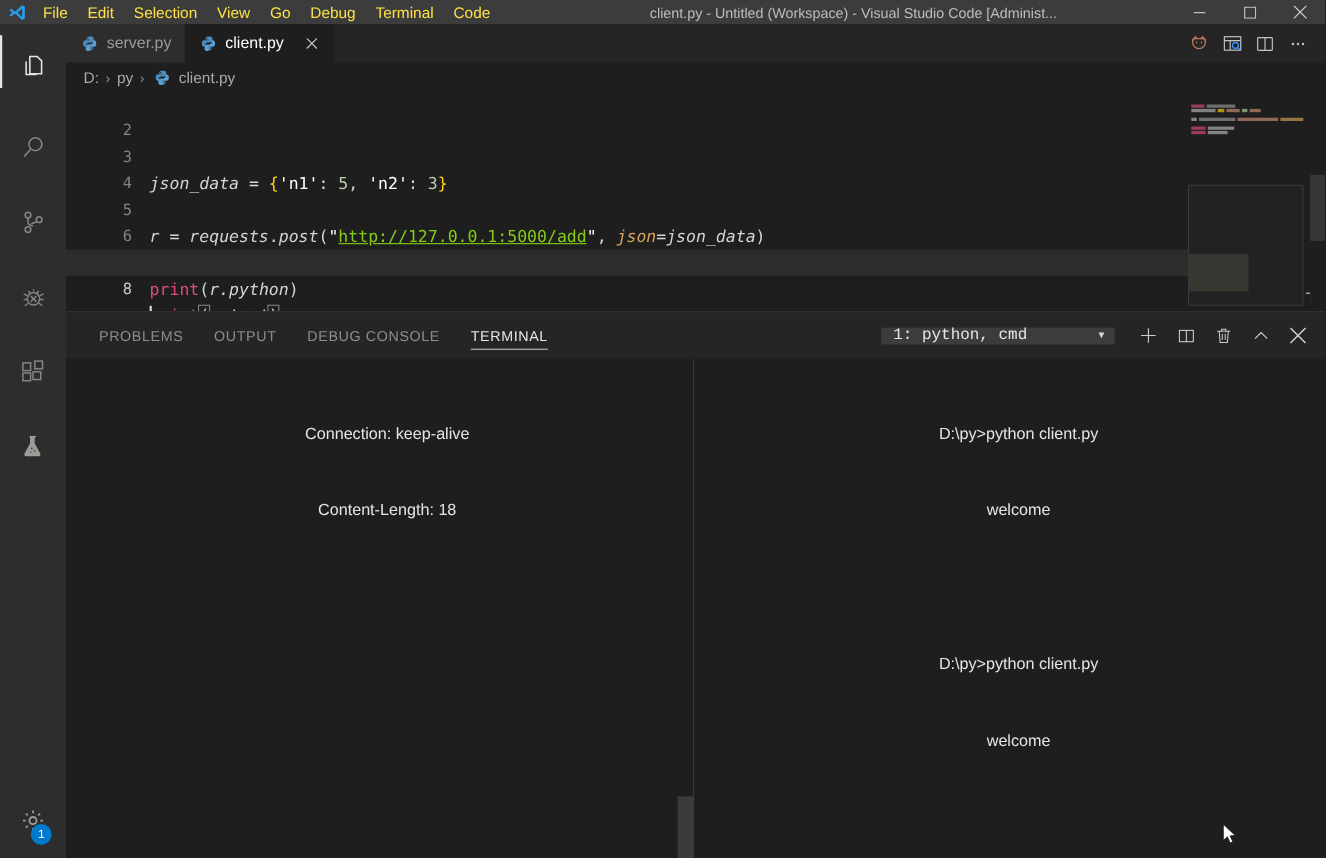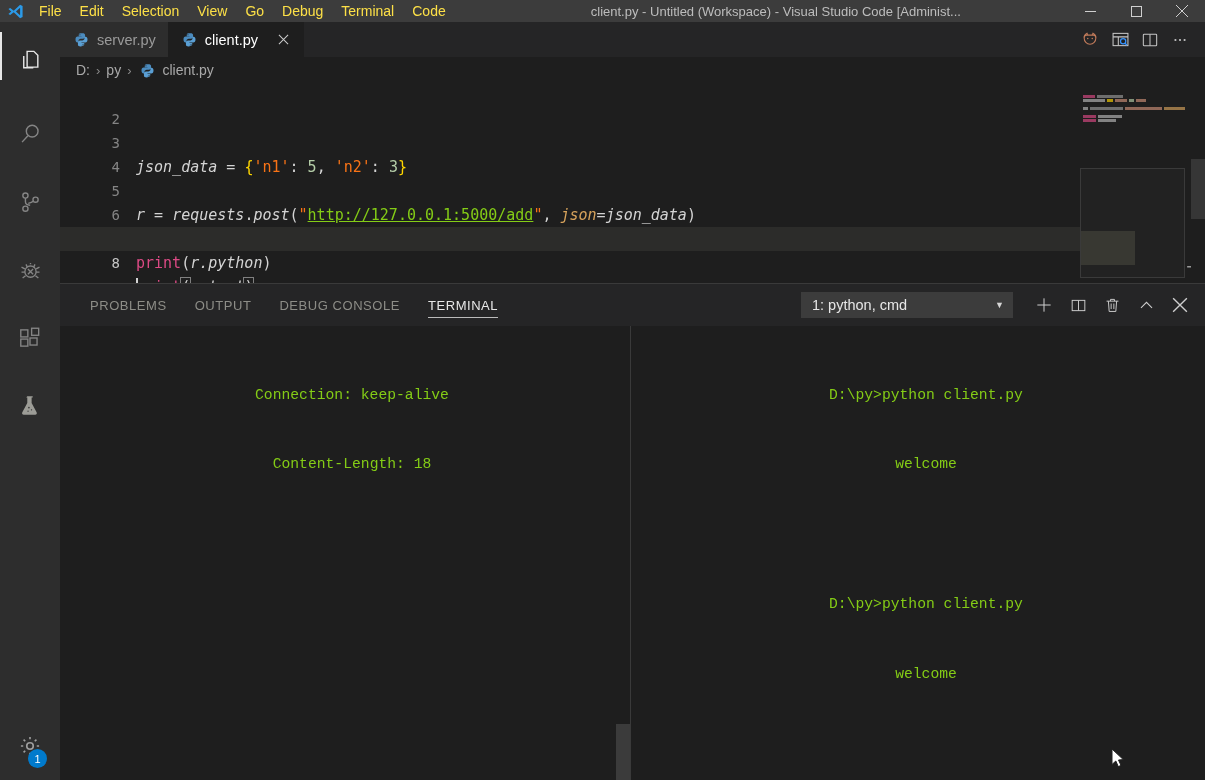--- a/index.html
+++ b/index.html
@@ -89,21 +89,21 @@
   .cl .ln{
     position:absolute;left:0;width:60px;text-align:right;color:#858585;font-size:14px;
   }
   .cl .src{position:absolute;left:76px;}
   .cl.current{background:#2c2c2a;}
   .cl.current .ln{color:#c6c6c6;}
   #cur-line-ext{
     position:absolute;left:0;top:144px;width:1038px;height:24px;background:#2c2c2a;
   }
   .k-pink{color:#dd4a85;text-align:center;}
-  .k-str{color:#f97316;}
+  .k-str{color:#ffffff;}
   .k-num{color:#b5cea8;}
   .k-var{color:#d4d4d4;font-style:italic;}
   .k-param{color:#d7a35c;font-style:italic;}
   .k-link{color:#84cc16;text-decoration:underline;}
   .k-punc{color:#d4d4d4;}
   .k-brack{color:#ffd700;}
   #caret{
     position:absolute;left:0;top:0;width:1.5px;height:19px;background:#d4d4d4;
   }
   .brack-match{outline:1px solid #808080;}
@@ -145,34 +145,34 @@
     font-size:13px;letter-spacing:.55px;color:#8d8d87;white-space:nowrap;
   }
   .ptab.active{color:#e7e7e7;}
   .ptab.active:after{
     content:"";position:absolute;left:14px;right:14px;bottom:8px;height:1px;background:#bbbbbb;
   }
   #panel-actions{
     margin-left:auto;display:flex;align-items:center;gap:0;padding-right:8px;height:42px;
   }
   #term-select{
-    height:26px;min-width:212px;background:#3c3c3c;border:1px solid #3c3c3c;color:#e7e7e7;
-    font-size:14.5px;display:flex;align-items:center;padding:0 8px 0 10px;margin-right:14px;
+    height:15px;min-width:212px;background:#3c3c3c;border:1px solid #3c3c3c;color:#e7e7e7;
+    font-size:14.5px;display:flex;align-items:center;padding:0 8px 0 10px;margin-right:14px;font-family:Liberation Mono, monospace;
   }
   #term-select .caret{margin-left:auto;font-size:9px;color:#d6d6d6;padding-left:14px;}
   .pact{width:34px;height:42px;display:flex;align-items:center;justify-content:center;color:#cfcfcf;}
 
   
   #term-wrap{
     position:absolute;left:0;top:43px;width:1145px;height:454px;display:flex;
   }
   .term{
     position:relative;height:454px;overflow:hidden;
-    font-family:Liberation Mono, monospace;
-    font-size:14.7px;line-height:23.3px;color:#84cc16;
+    font-family:Liberation Sans, sans-serif;
+    font-size:14.7px;line-height:23.3px;color:#e5e5e5;
     padding:11px 0 0 14px;white-space:pre;
   }
   #term-left{width:570px;}
   #term-divider{width:1px;height:454px;background:#3a3a3a;flex:0 0 1px;}
   #term-right{width:574px;padding-left:16px;}
   .tline{height:23.3px;}
   #term-left-scrollbar{
     position:absolute;right:0;top:0;width:14px;height:454px;
   }
   #term-left-thumb{

